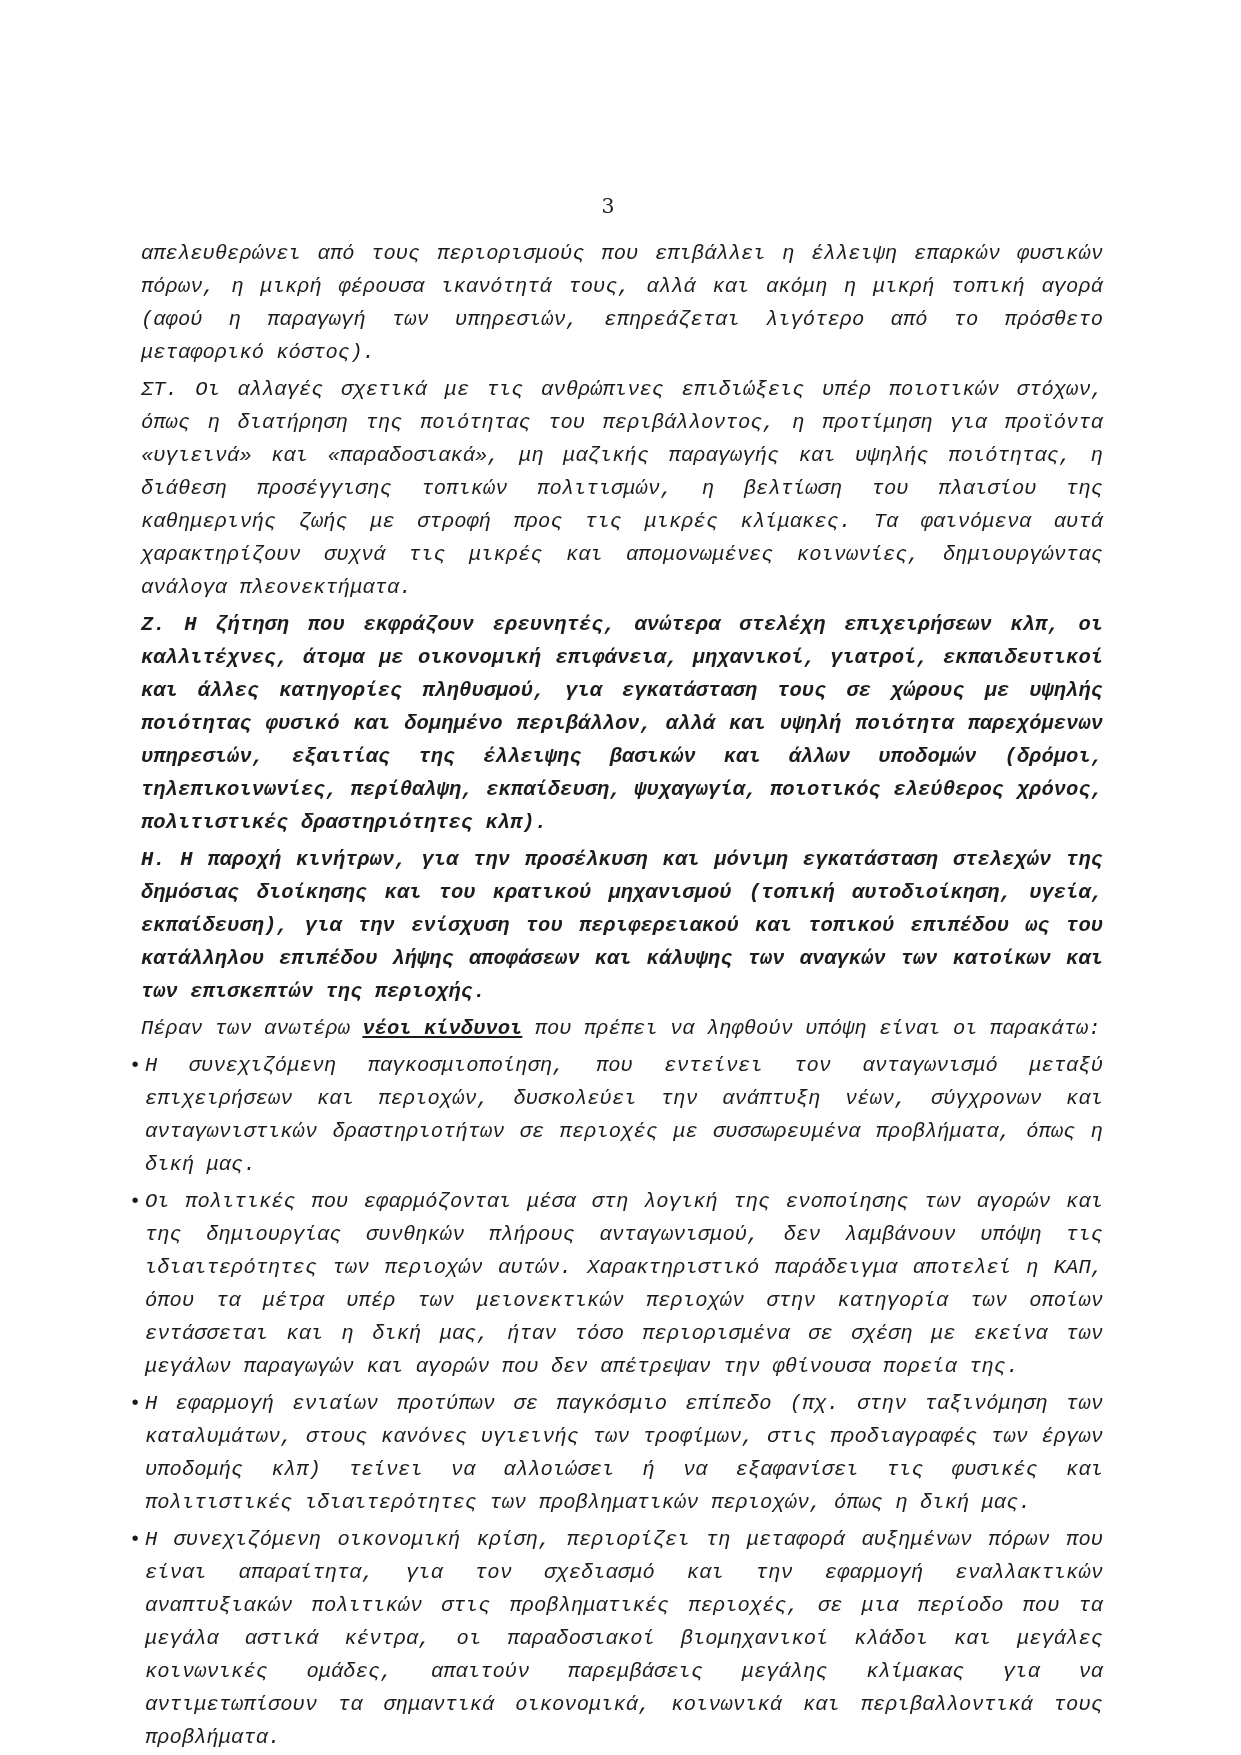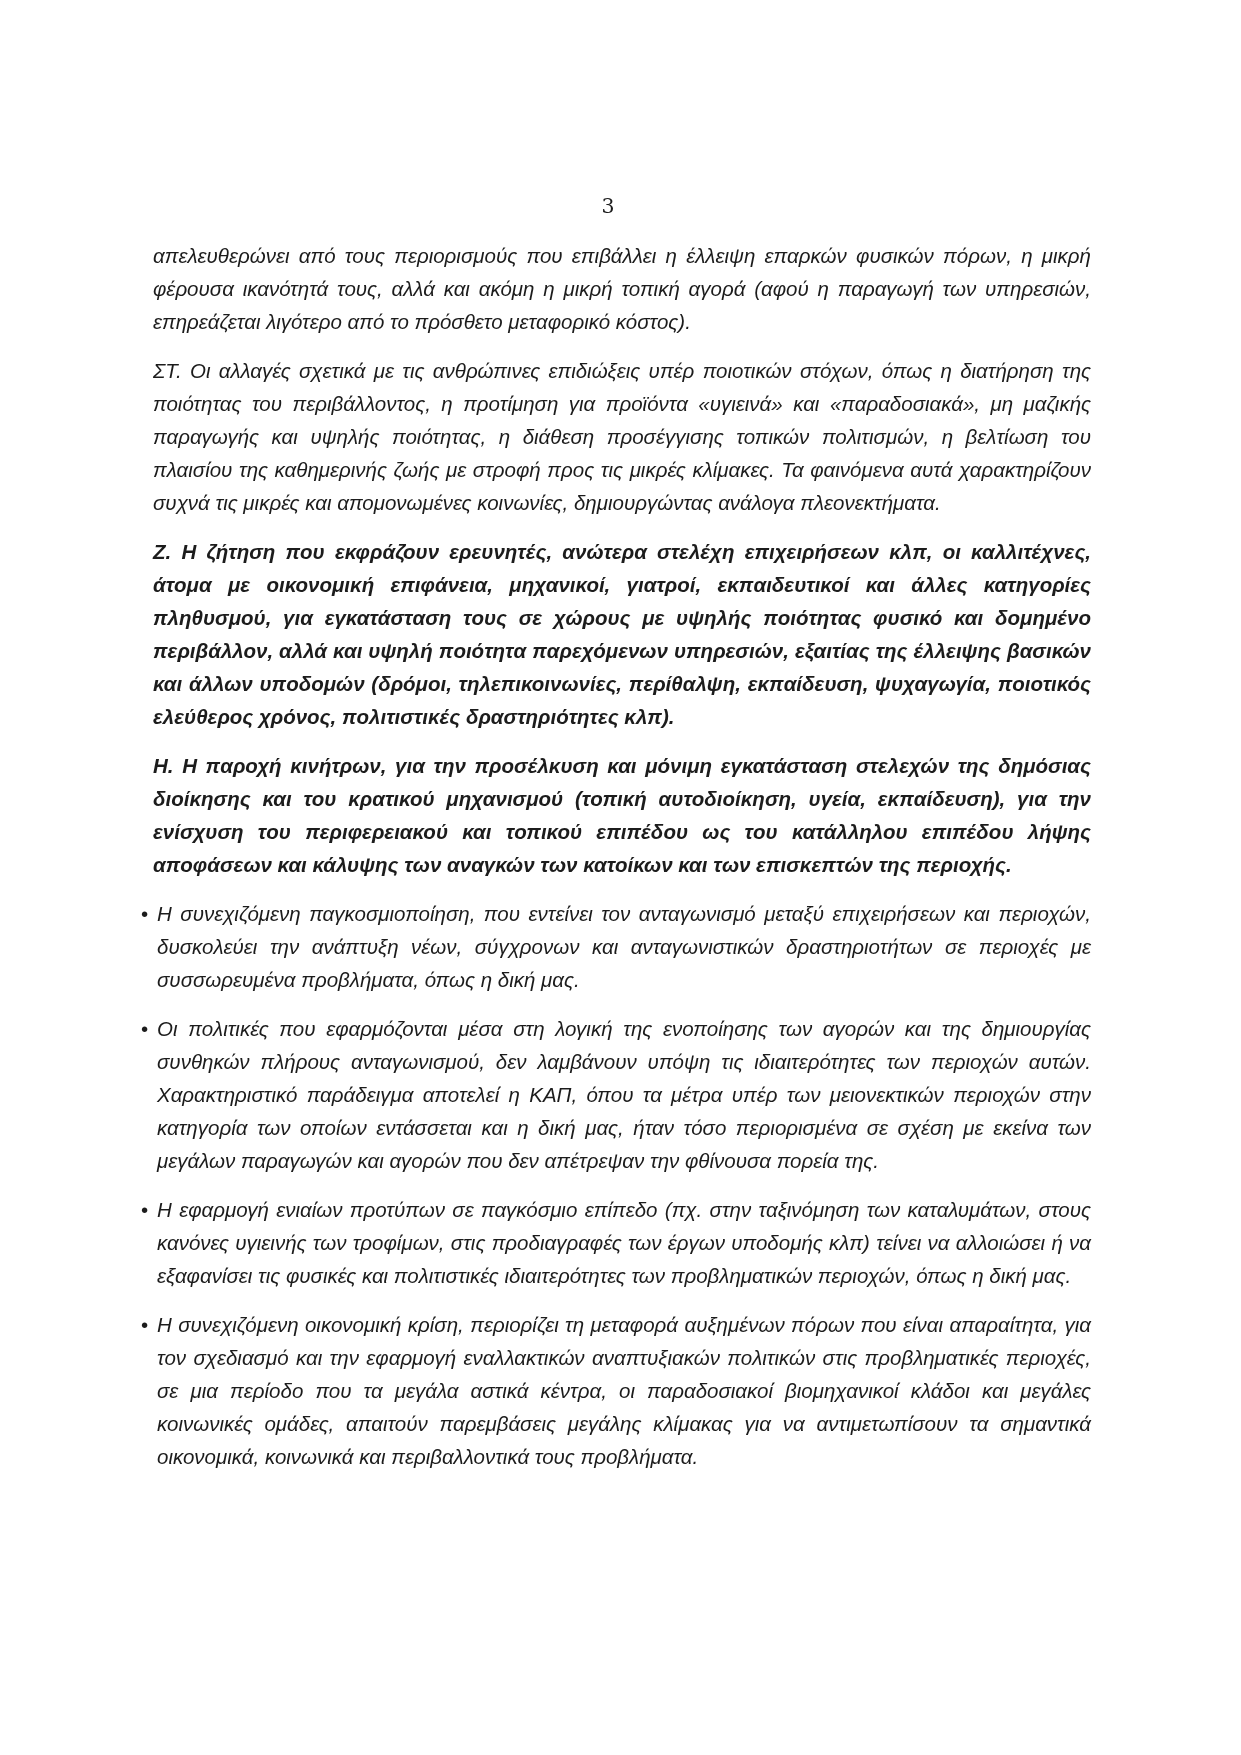--- a/index.html
+++ b/index.html
@@ -26,22 +26,22 @@
     margin: 0 0 14px 0;
     text-align: center;
     position: relative;
     left: -14px;
     font-size: 20.5px;
     line-height: 33px;
     font-style: normal;
     color: #1c1c1c;
   }
   .body-text {
-    margin: 16px;
-    font-family: Liberation Sans, sans-serif;
+    margin: 4px;
+    font-family: Liberation Mono, monospace;
     font-style: italic;
     font-size: 20.5px;
     line-height: 33px;
     text-align: justify;
     color: #1c1c1c;
   }
   .bold {
     font-weight: bold;
   }
   .underline {
@@ -73,20 +73,21 @@
   <div class="page-number">3</div>
 
   <p class="body-text">απελευθερώνει από τους περιορισμούς που επιβάλλει η έλλειψη επαρκών φυσικών πόρων, η μικρή φέρουσα ικανότητά τους, αλλά και ακόμη η μικρή τοπική αγορά (αφού η παραγωγή των υπηρεσιών, επηρεάζεται λιγότερο από το πρόσθετο μεταφορικό κόστος).</p>
 
   <p class="body-text">ΣΤ. Οι αλλαγές σχετικά με τις ανθρώπινες επιδιώξεις υπέρ ποιοτικών στόχων, όπως η διατήρηση της ποιότητας του περιβάλλοντος, η προτίμηση για προϊόντα «υγιεινά» και «παραδοσιακά», μη μαζικής παραγωγής και υψηλής ποιότητας, η διάθεση προσέγγισης τοπικών πολιτισμών, η βελτίωση του πλαισίου της καθημερινής ζωής με στροφή προς τις μικρές κλίμακες. Τα φαινόμενα αυτά χαρακτηρίζουν συχνά τις μικρές και απομονωμένες κοινωνίες, δημιουργώντας ανάλογα πλεονεκτήματα.</p>
 
   <p class="body-text bold">Ζ. Η ζήτηση που εκφράζουν ερευνητές, ανώτερα στελέχη επιχειρήσεων κλπ, οι καλλιτέχνες, άτομα με οικονομική επιφάνεια, μηχανικοί, γιατροί, εκπαιδευτικοί και άλλες κατηγορίες πληθυσμού, για εγκατάσταση τους σε χώρους με υψηλής ποιότητας φυσικό και δομημένο περιβάλλον, αλλά και υψηλή ποιότητα παρεχόμενων υπηρεσιών, εξαιτίας της έλλειψης βασικών και άλλων υποδομών (δρόμοι, τηλεπικοινωνίες, περίθαλψη, εκπαίδευση, ψυχαγωγία, ποιοτικός ελεύθερος χρόνος, πολιτιστικές δραστηριότητες κλπ).</p>
 
   <p class="body-text bold">Η. Η παροχή κινήτρων, για την προσέλκυση και μόνιμη εγκατάσταση στελεχών της δημόσιας διοίκησης και του κρατικού μηχανισμού (τοπική αυτοδιοίκηση, υγεία, εκπαίδευση), για την ενίσχυση του περιφερειακού και τοπικού επιπέδου ως του κατάλληλου επιπέδου λήψης αποφάσεων και κάλυψης των αναγκών των κατοίκων και των επισκεπτών της περιοχής.</p>
 
+  <p class="body-text"><span>Πέραν των ανωτέρω </span><span class="bold underline">νέοι κίνδυνοι</span><span> που πρέπει να ληφθούν υπόψη είναι οι παρακάτω:</span></p>
 
   <ul class="bullet-list">
     <li class="body-text">
       <span class="marker">•</span>
       <span>Η συνεχιζόμενη παγκοσμιοποίηση, που εντείνει τον ανταγωνισμό μεταξύ επιχειρήσεων και περιοχών, δυσκολεύει την ανάπτυξη νέων, σύγχρονων και ανταγωνιστικών δραστηριοτήτων σε περιοχές με συσσωρευμένα προβλήματα, όπως η δική μας.</span>
     </li>
     <li class="body-text">
       <span class="marker">•</span>
       <span>Οι πολιτικές που εφαρμόζονται μέσα στη λογική της ενοποίησης των αγορών και της δημιουργίας συνθηκών πλήρους ανταγωνισμού, δεν λαμβάνουν υπόψη τις ιδιαιτερότητες των περιοχών αυτών. Χαρακτηριστικό παράδειγμα αποτελεί η ΚΑΠ, όπου τα μέτρα υπέρ των μειονεκτικών περιοχών στην κατηγορία των οποίων εντάσσεται και η δική μας,  ήταν τόσο περιορισμένα σε σχέση με εκείνα των μεγάλων παραγωγών και αγορών που δεν απέτρεψαν την φθίνουσα πορεία της.</span>
     </li>

